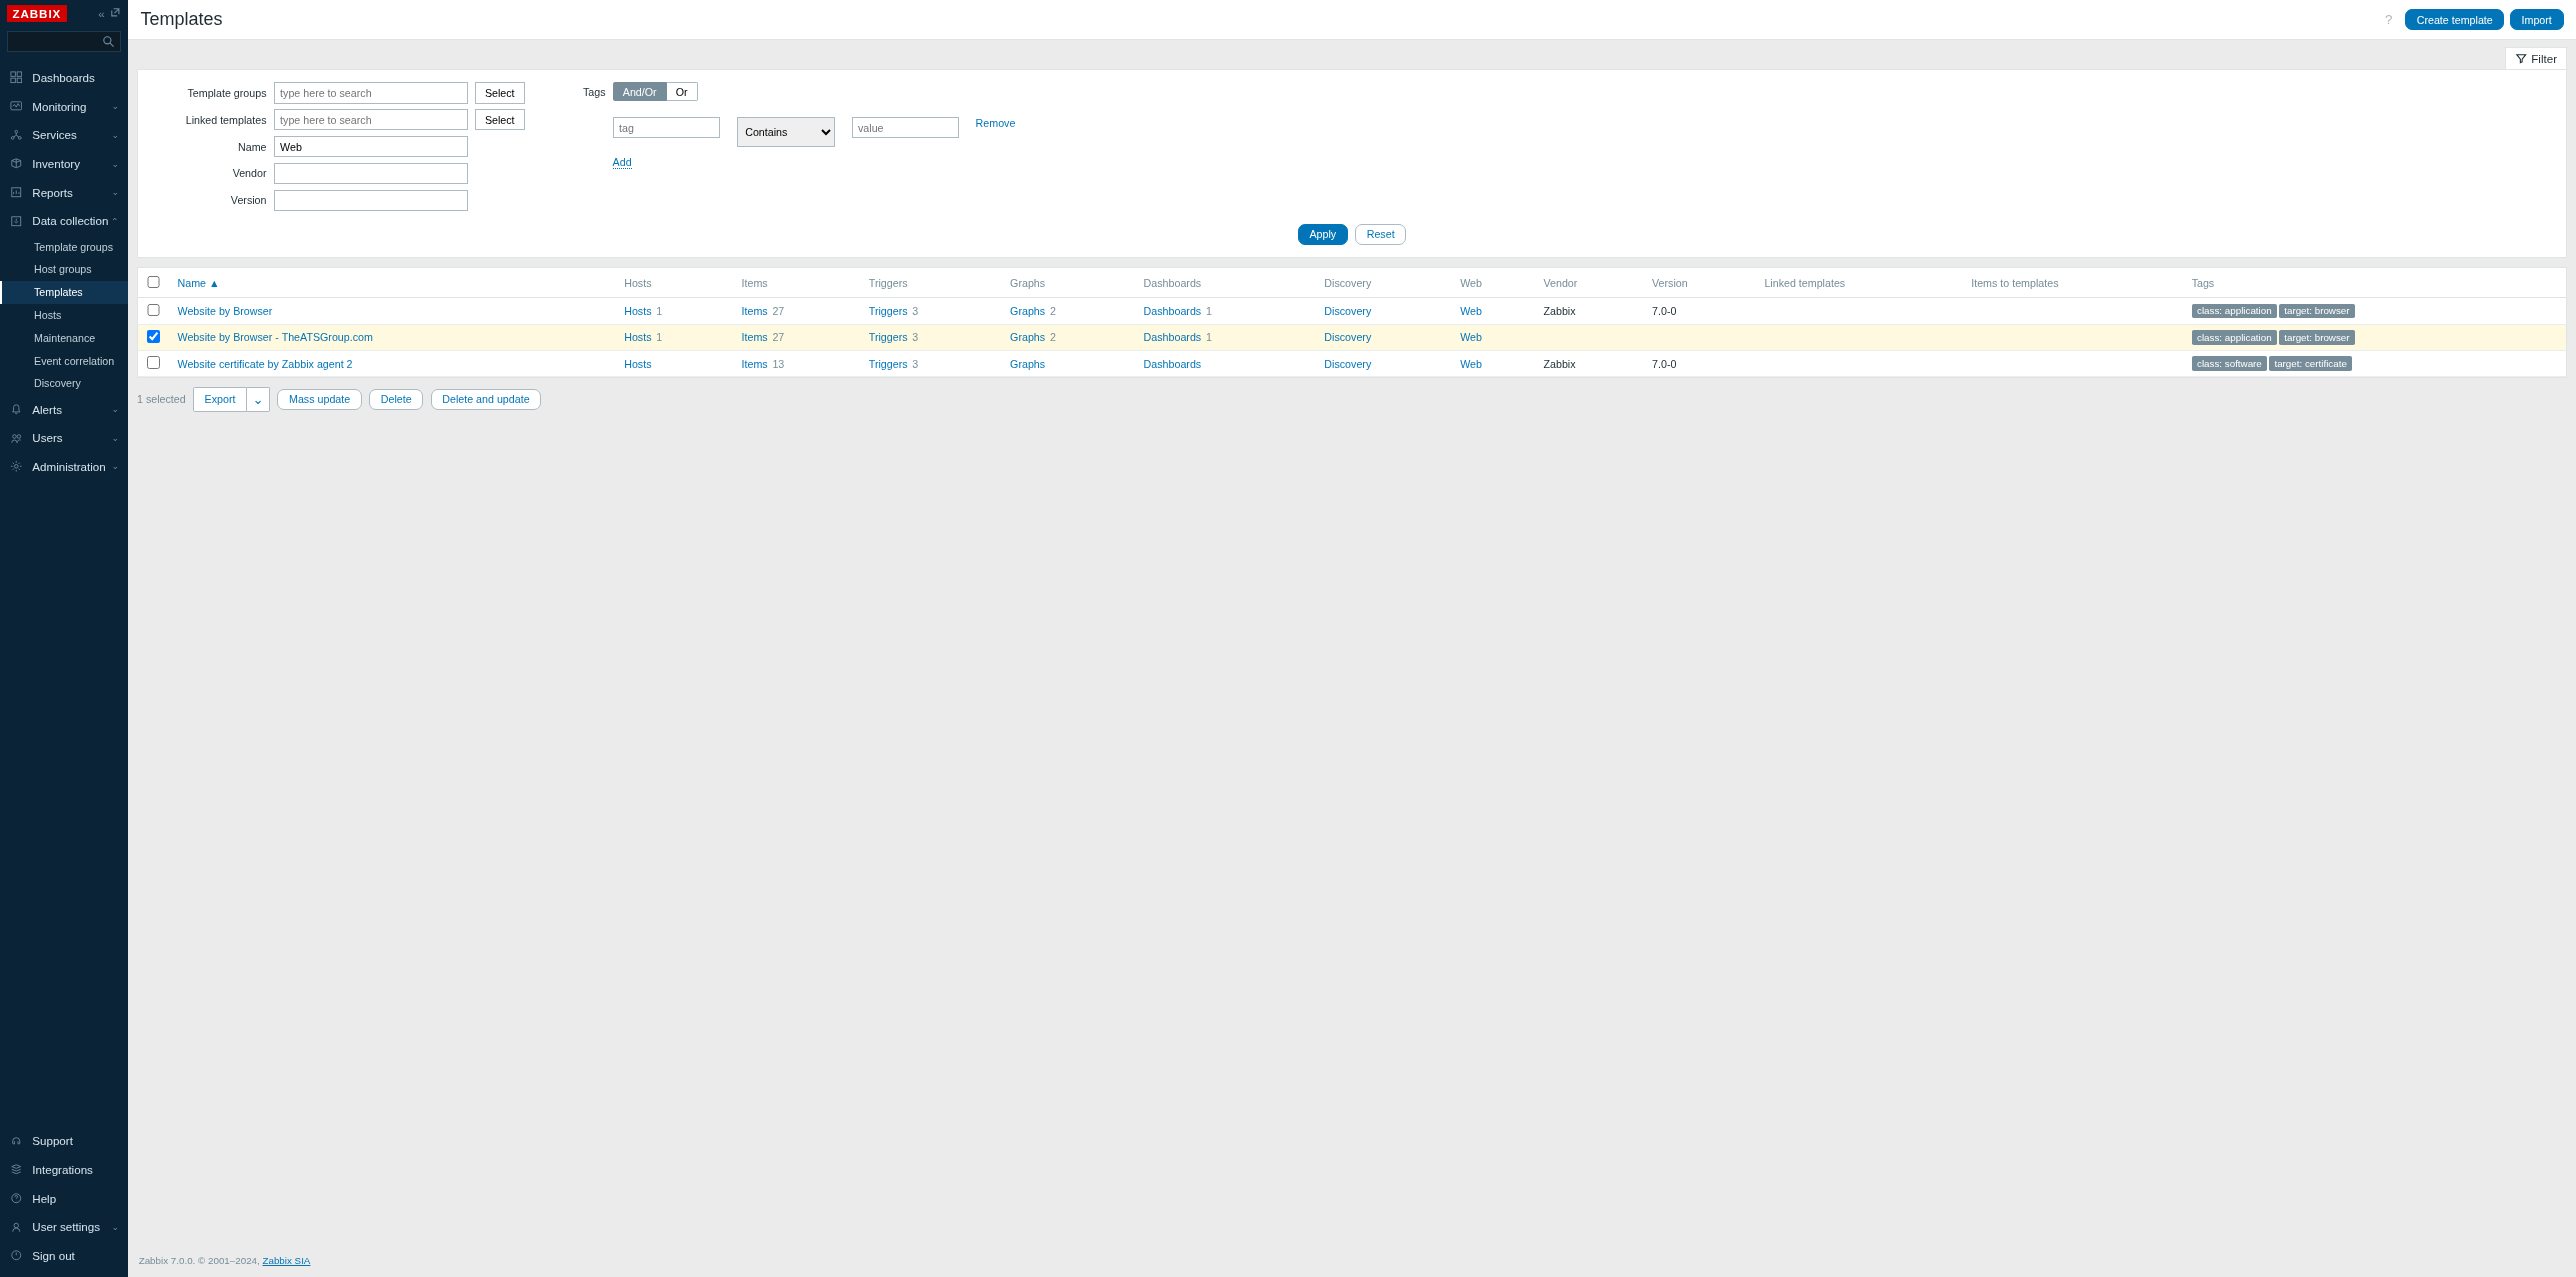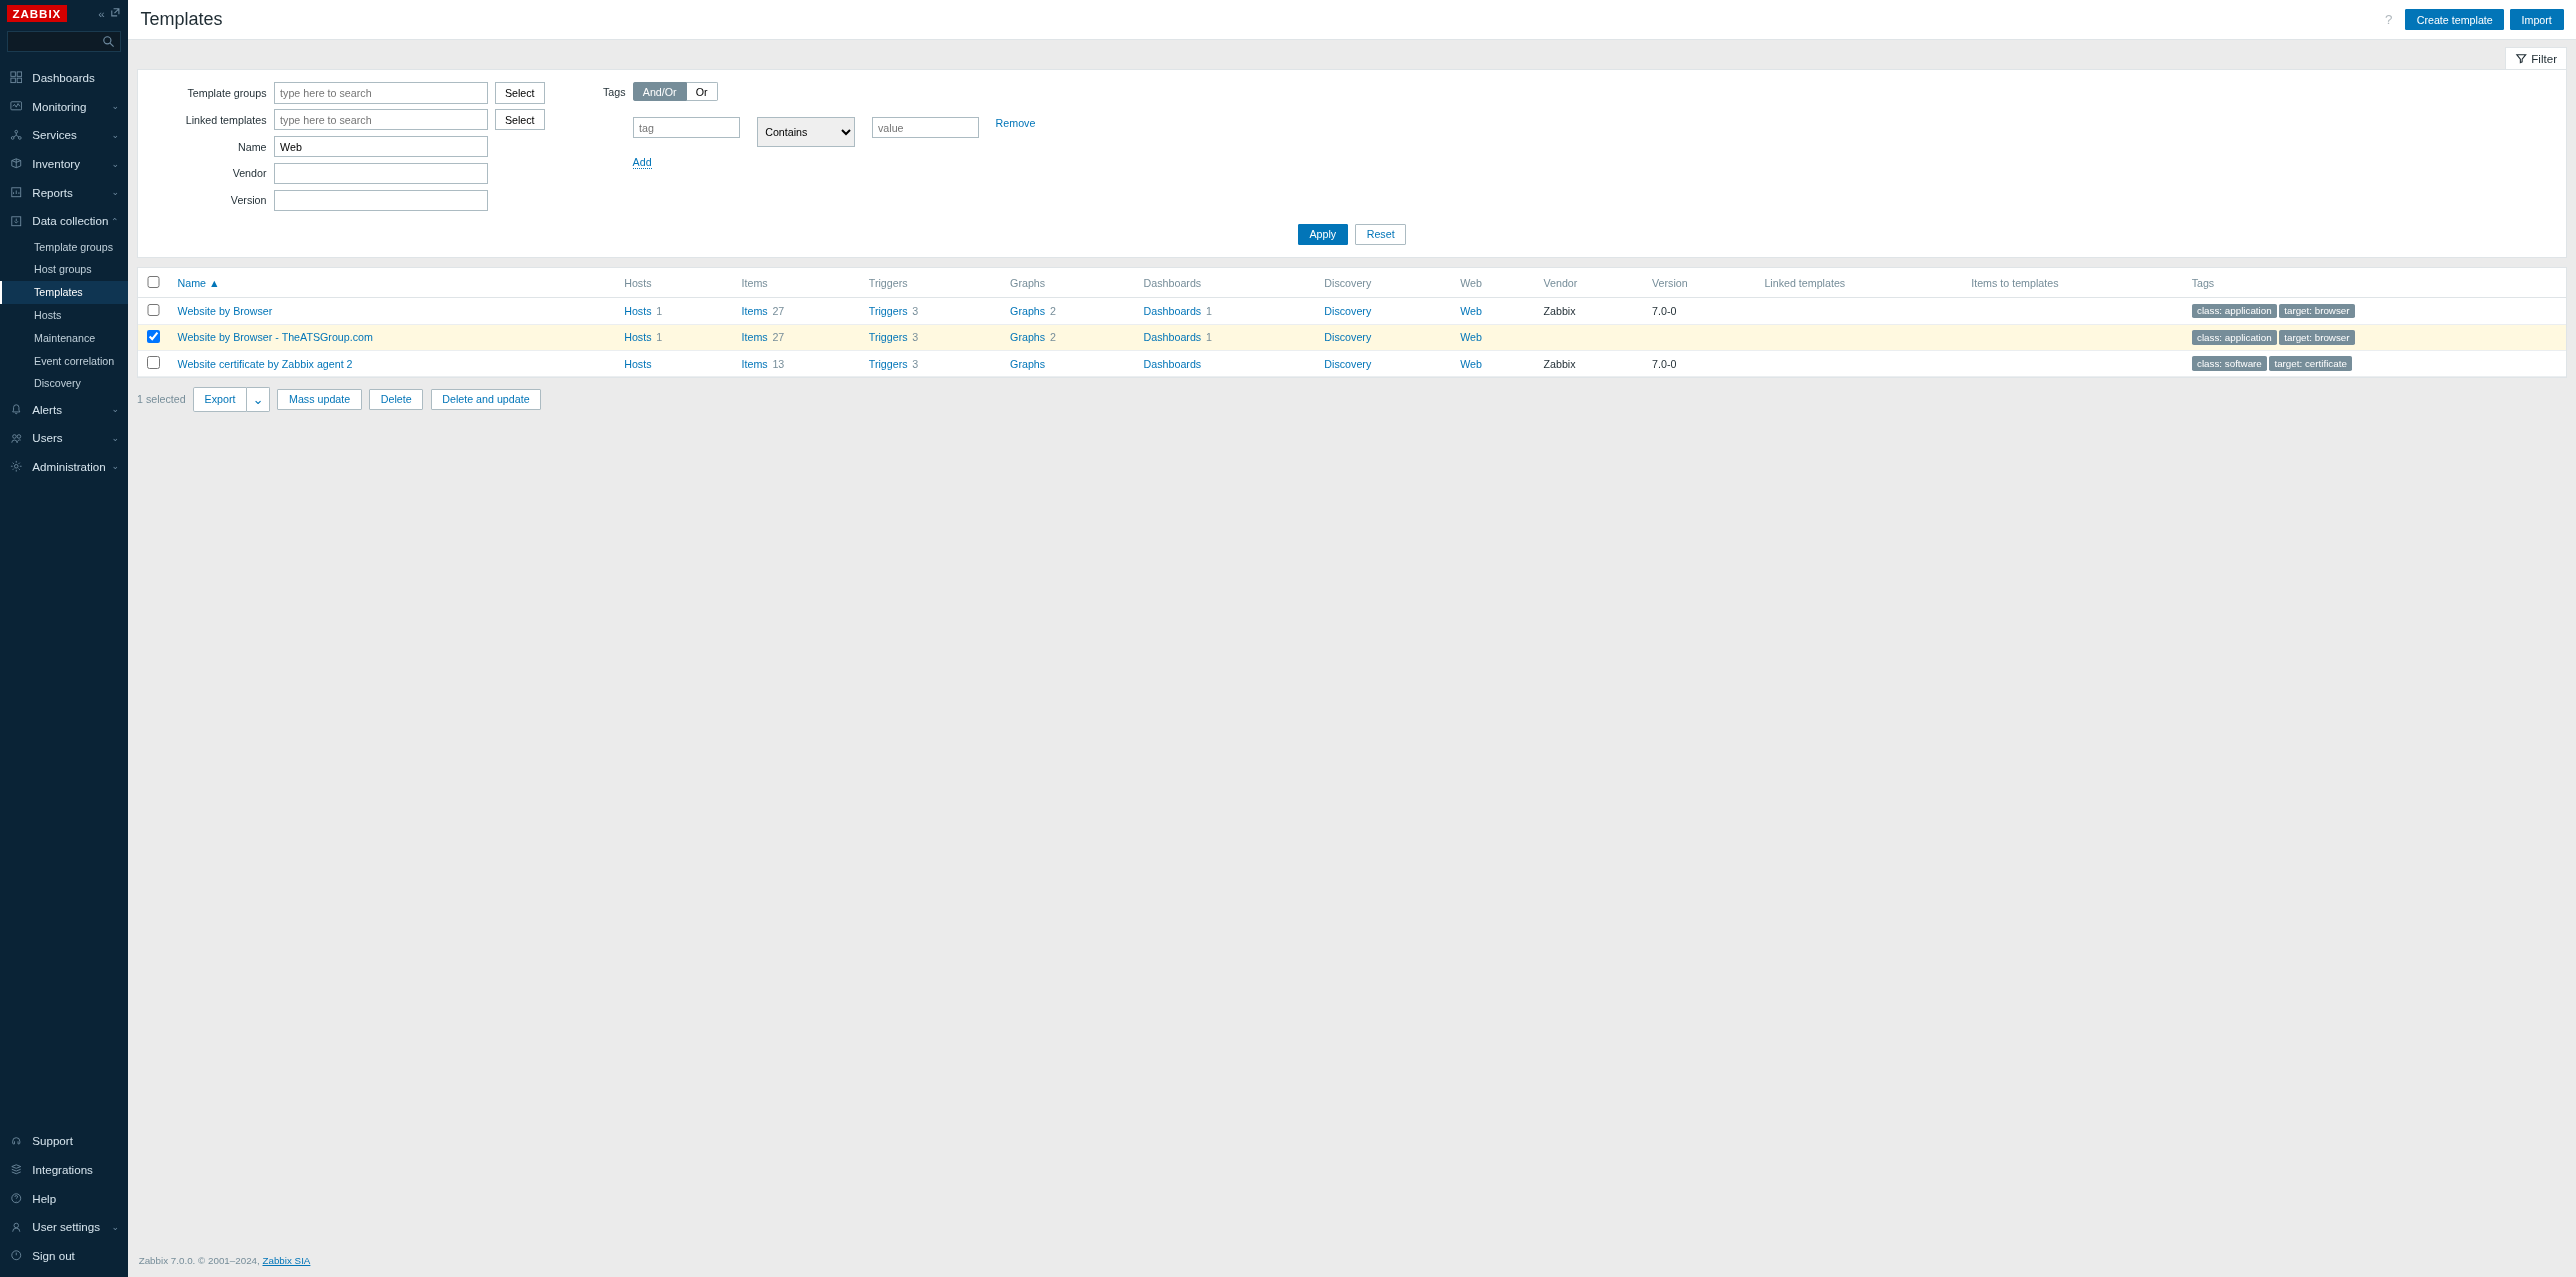--- a/index.html
+++ b/index.html
@@ -23,33 +23,33 @@
 .subnav-item { padding: 5.4px 9px 5.4px 32px; cursor: pointer; font-size: 10.7px; color: #c0d0da; border-left: 2.7px solid transparent; }
 .subnav-item.active { background: #0f3552; border-left: 2.7px solid #fff; color: #fff; }
 .nav-bottom { margin-top: auto; padding-bottom: 7.2px; }
 
 
 .main { flex: 1; display: flex; flex-direction: column; overflow: hidden; background: #ebebeb; }
 .page-header { background: #fff; padding: 9px 12.5px; display: flex; align-items: center; border-bottom: 0.9px solid #dfe4e7; }
 .page-title { font-size: 18px; font-weight: normal; color: #1f2c33; }
 .page-actions { margin-left: auto; display: flex; gap: 5.4px; align-items: center; }
 .help-icon { color: #b0b8bd; font-size: 13.4px; margin-right: 7.2px; }
-.btn { padding: 3.6px 10.7px; font-size: 10.7px; border: 0.9px solid; cursor: pointer; border-radius: 1px; }
+.btn { padding: 3.6px 10.7px; font-size: 10.7px; border: 0.9px solid; cursor: pointer; border-radius: 7px; }
 .btn-primary { background: #0275b8; border-color: #0275b8; color: #fff; }
 .btn-alt { background: #fff; border-color: #acbbc2; color: #0275b8; }
 
 
 .filter-tab-row { display: flex; justify-content: flex-end; padding: 7.2px 9px 0 9px; }
 .filter-tab { background: #fff; border: 0.9px solid #dfe4e7; border-bottom: none; padding: 3.6px 9px; display: flex; align-items: center; gap: 3.6px; cursor: pointer; font-size: 11.6px; }
 .filter-panel { background: #fff; margin: 0 9px; padding: 12.5px; border: 0.9px solid #dfe4e7; }
 .filter-row { display: flex; gap: 54px; }
 .filter-col { display: flex; flex-direction: column; gap: 5.4px; }
 .filter-field { display: flex; align-items: center; gap: 7.2px; }
 .filter-field label { width: 116px; text-align: right; color: #1f2c33; }
-.filter-field input[type=text] { width: 214px; height: 21.5px; border: 0.9px solid #acbbc2; padding: 0 5.4px; font-size: 10.7px; }
+.filter-field input[type=text] { width: 194px; height: 21.5px; border: 0.9px solid #acbbc2; padding: 0 5.4px; font-size: 10.7px; }
 .filter-field .sel-btn { height: 21.5px; padding: 0 9px; border: 0.9px solid #acbbc2; background: #fff; cursor: pointer; font-size: 10.7px; }
 .tags-field label { width: 27px; text-align: right; }
 .btn-group { display: inline-flex; }
 .btn-group button { padding: 2.7px 9px; border: 0.9px solid #acbbc2; background: #fff; cursor: pointer; font-size: 10.7px; }
 .btn-group button.active { background: #768d99; color: #fff; border-color: #768d99; }
 .btn-group button:first-child { border-radius: 1.8px 0 0 1.8px; }
 .btn-group button:last-child { border-radius: 0 1.8px 1.8px 0; border-left: none; }
 .tag-row { display: flex; gap: 17px; align-items: flex-start; margin-top: 10px; margin-left: 34px; }
 .tag-row input { height: 21.5px; border: 0.9px solid #acbbc2; padding: 0 5.4px; font-size: 10.7px; }
 .tag-row select { height: 30px; border: 0.9px solid #acbbc2; padding: 0 3.6px; font-size: 10.7px; }

